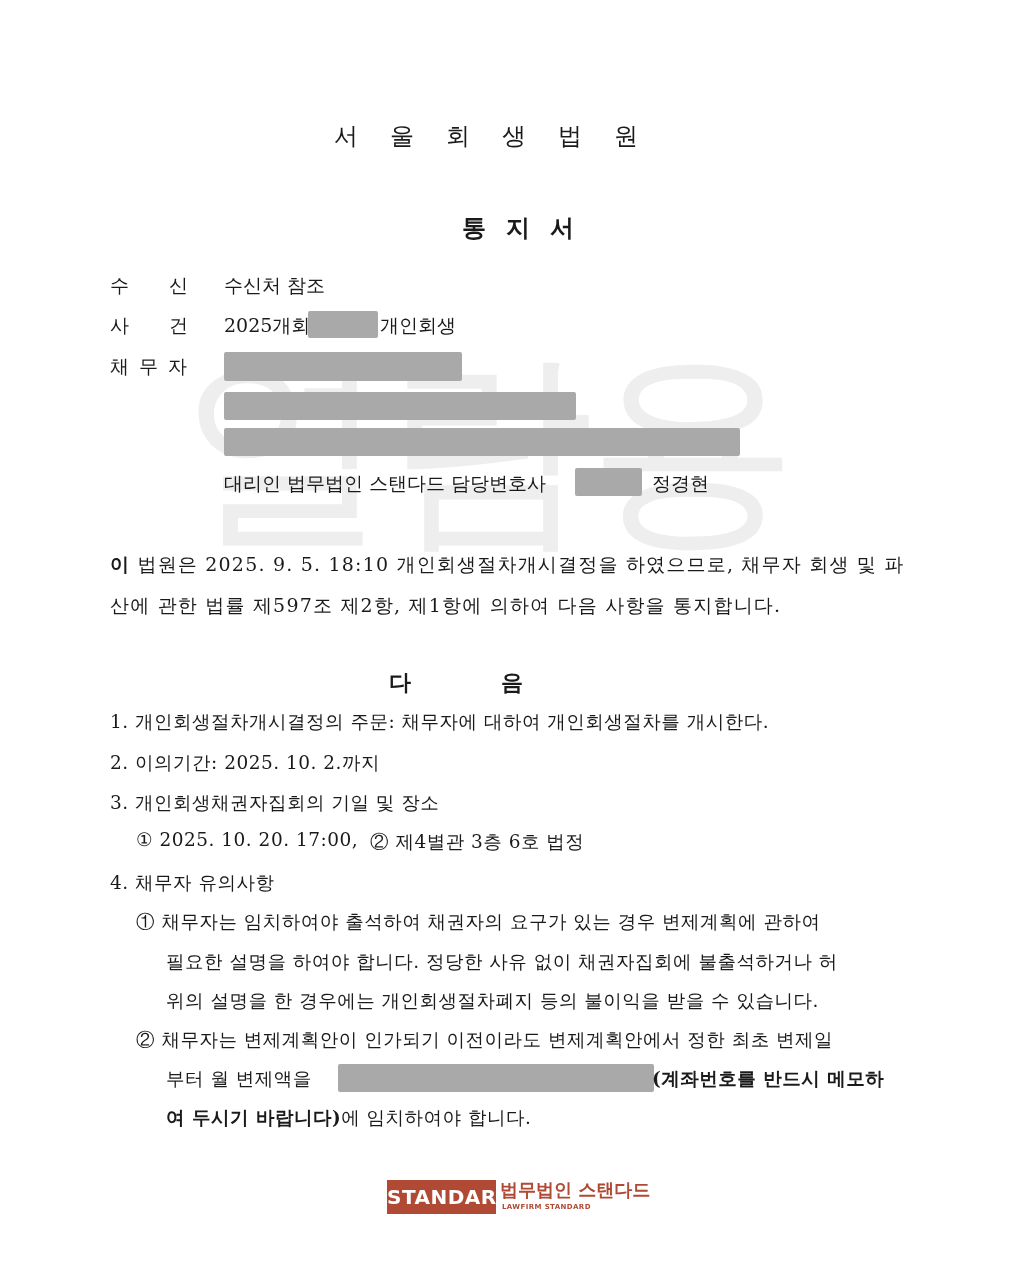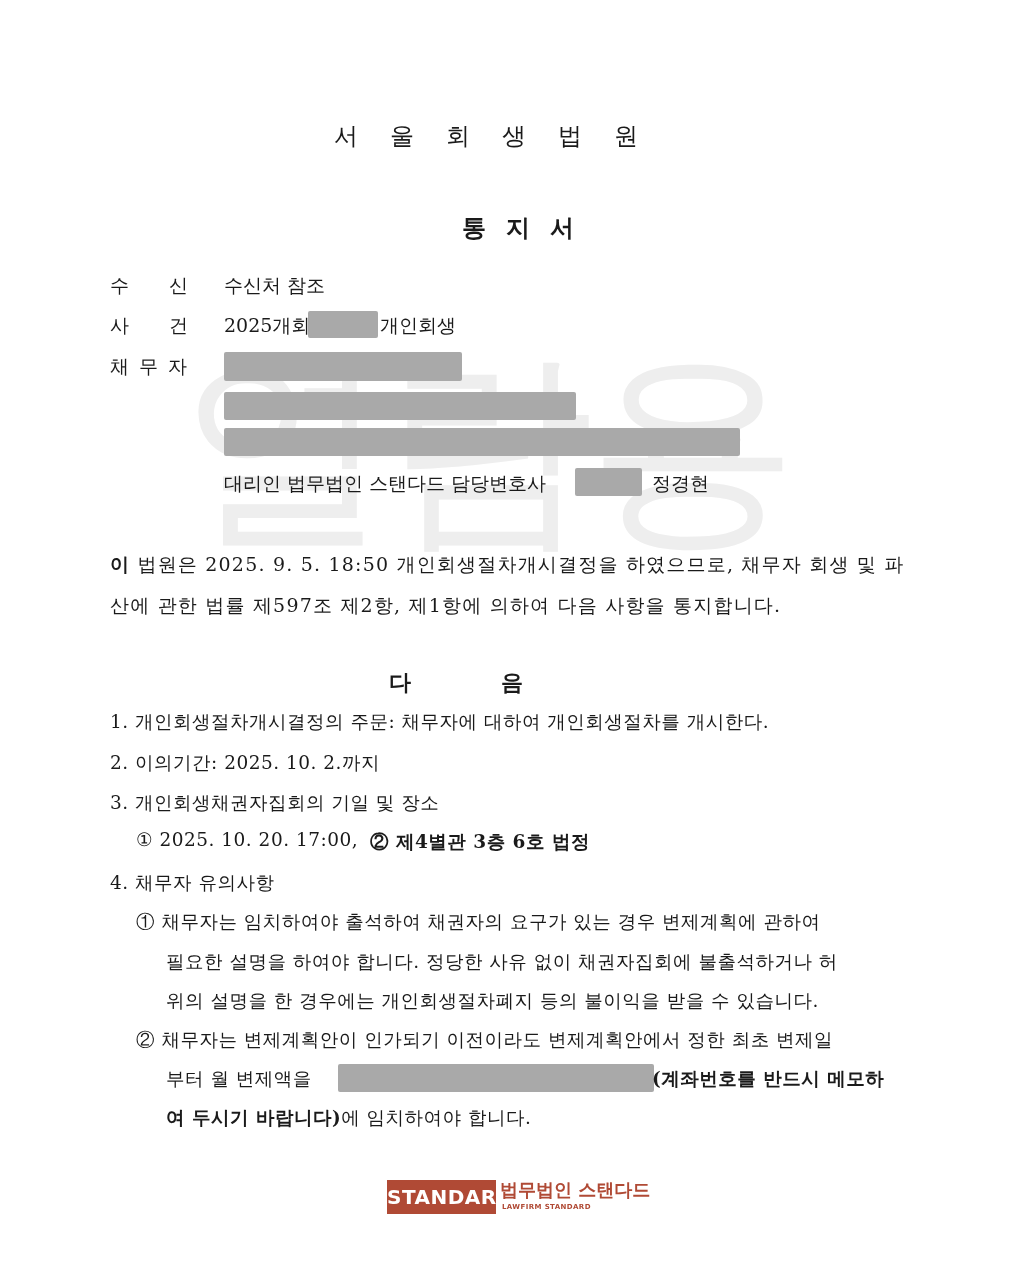--- a/index.html
+++ b/index.html
@@ -53,32 +53,32 @@
 
   <div class="abs label lbl-3" style="left:110px; top:354px;">채무자</div>
   <div class="redact" style="left:224px; top:352px; width:238px; height:29px;"></div>
   <div class="redact" style="left:224px; top:392px; width:352px; height:28px;"></div>
   <div class="redact" style="left:224px; top:428px; width:516px; height:28px;"></div>
 
   <div class="abs val" style="left:224px; top:471px;">대리인 법무법인 스탠다드 담당변호사</div>
   <div class="redact" style="left:575px; top:468px; width:67px; height:28px;"></div>
   <div class="abs val" style="left:652px; top:471px;">정경현</div>
 
-  <div class="abs para" style="left:110px; top:552px;"><span class="b">이</span><span> 법원은 2025. 9. 5. 18:50 개인회생절차개시결정을 하였으므로, 채무자 회생 및 파</span></div>
+  <div class="abs para" style="left:110px; top:552px;"><span class="b">이</span><span> 법원은 2025. 9. 5. 18:10 개인회생절차개시결정을 하였으므로, 채무자 회생 및 파</span></div>
   <div class="abs para" style="left:110px; top:593px;">산에 관한 법률 제597조 제2항, 제1항에 의하여 다음 사항을 통지합니다.</div>
 
   <div class="abs center-head">
     <span>다</span><span style="width:90px;"></span><span>음</span>
   </div>
 
   <div class="abs item" style="left:110px; top:709px;">1. 개인회생절차개시결정의 주문: 채무자에 대하여 개인회생절차를 개시한다.</div>
   <div class="abs item" style="left:110px; top:750px;">2. 이의기간: 2025. 10. 2.까지</div>
   <div class="abs item" style="left:110px; top:790px;">3. 개인회생채권자집회의 기일 및 장소</div>
   <div class="abs item" style="left:136px; top:829px;">① 2025. 10. 20. 17:00,</div>
-  <div class="abs item" style="left:370px; top:829px;font-weight:bold;">② 제4별관 3층 6호 법정</div>
+  <div class="abs item" style="left:370px; top:829px;">② 제4별관 3층 6호 법정</div>
   <div class="abs item" style="left:110px; top:870px;">4. 채무자 유의사항</div>
 
   <div class="abs item" style="left:136px; top:909px;">① 채무자는 임치하여야 출석하여 채권자의 요구가 있는 경우 변제계획에 관하여</div>
   <div class="abs item" style="left:166px; top:949px;">필요한 설명을 하여야 합니다. 정당한 사유 없이 채권자집회에 불출석하거나 허</div>
   <div class="abs item" style="left:166px; top:988px;">위의 설명을 한 경우에는 개인회생절차폐지 등의 불이익을 받을 수 있습니다.</div>
 
   <div class="abs item" style="left:136px; top:1027px;">② 채무자는 변제계획안이 인가되기 이전이라도 변제계획안에서 정한 최초 변제일</div>
   <div class="abs item" style="left:166px; top:1066px;">부터 월 변제액을</div>
   <div class="redact" style="left:338px; top:1064px; width:316px; height:28px;"></div>
   <div class="abs item b" style="left:652px; top:1066px;">(계좌번호를 반드시 메모하</div>

